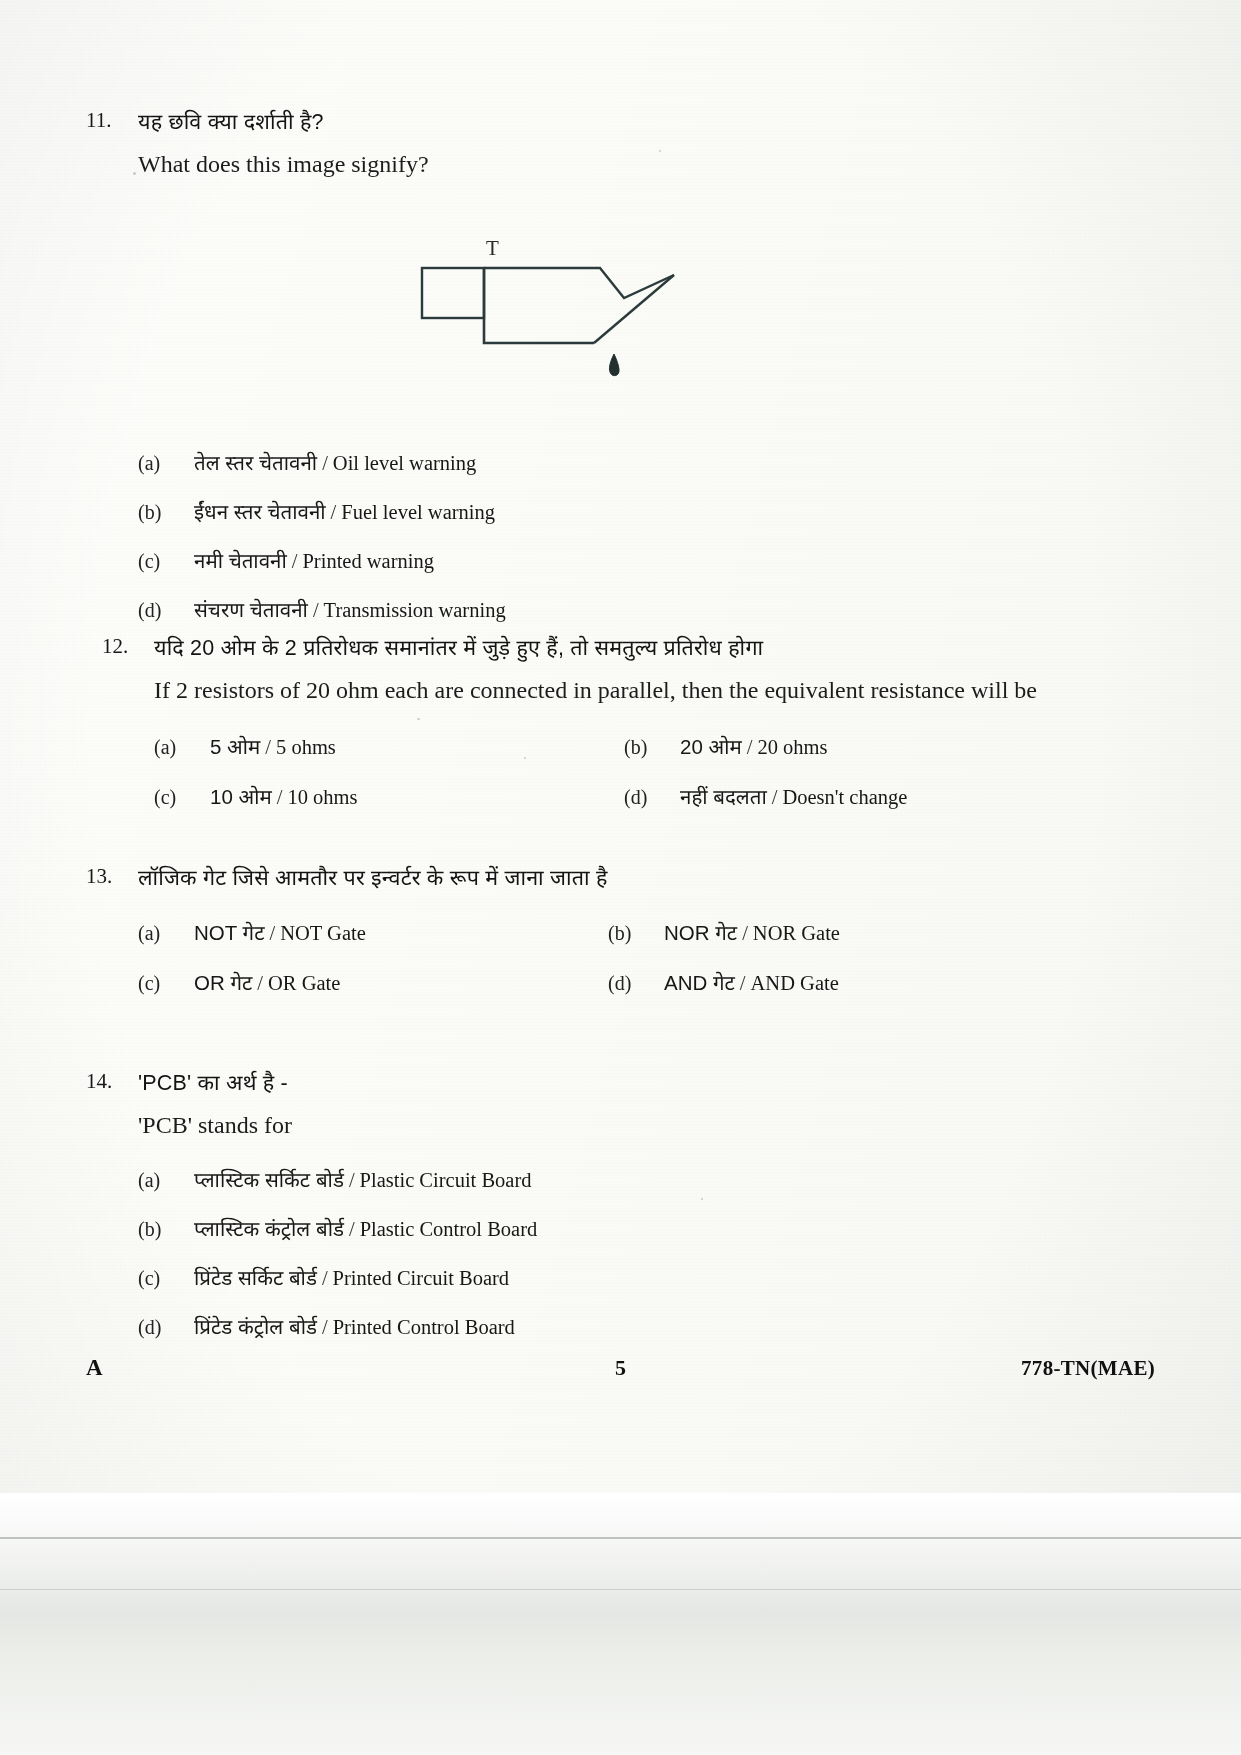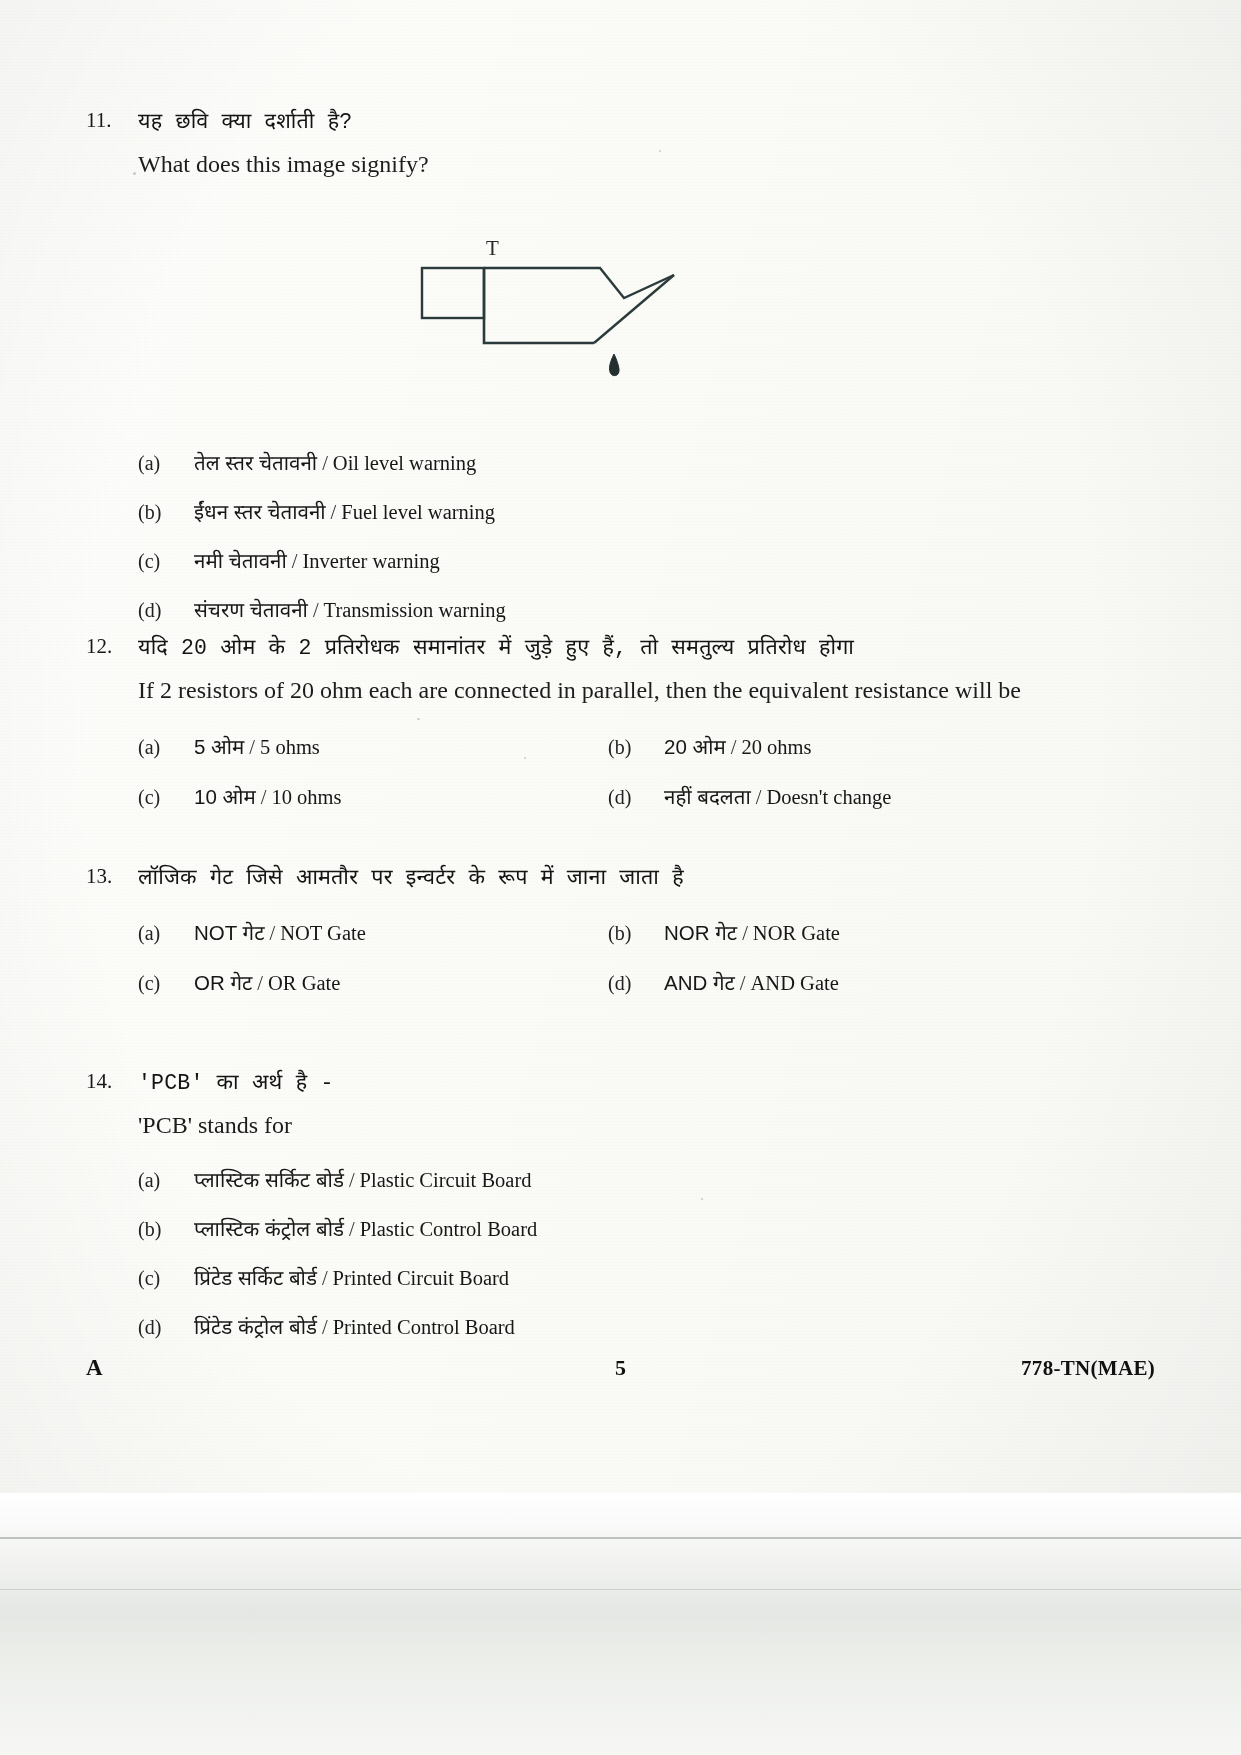--- a/index.html
+++ b/index.html
@@ -55,21 +55,21 @@
     width: 52px;
     flex: 0 0 52px;
     font-size: 21px;
     line-height: 1.35;
     color: #181818;
   }
   .q-body {
     flex: 1 1 auto;
   }
   .hindi {
-    font-family: Liberation Mono, monospace;
+    font-family: Liberation Sans, sans-serif;
     font-size: 21.5px;
     line-height: 1.5;
     color: #141414;
     letter-spacing: 0.2px;
   }
   .english {
     font-family: "Liberation Serif", "DejaVu Serif", serif;
     font-size: 24px;
     line-height: 1.45;
     color: #1c1c1c;
@@ -248,33 +248,33 @@
         </div>
         <div class="opt">
           <span class="opt-lbl">(b)</span>
           <span class="opt-txt">
             <span class="opt-hi">ईंधन स्तर चेतावनी</span><span class="opt-sep">/</span><span class="opt-en">Fuel level warning</span>
           </span>
         </div>
         <div class="opt">
           <span class="opt-lbl">(c)</span>
           <span class="opt-txt">
-            <span class="opt-hi">नमी चेतावनी</span><span class="opt-sep">/</span><span class="opt-en">Inverter warning</span>
+            <span class="opt-hi">नमी चेतावनी</span><span class="opt-sep">/</span><span class="opt-en">Printed warning</span>
           </span>
         </div>
         <div class="opt">
           <span class="opt-lbl">(d)</span>
           <span class="opt-txt">
             <span class="opt-hi">संचरण चेतावनी</span><span class="opt-sep">/</span><span class="opt-en">Transmission warning</span>
           </span>
         </div>
       </div>
     </div>
 
-    <div class="q" style="top:632px;">
+    <div class="q" style="top:632px;margin-left:16px;">
       <div class="q-row">
         <div class="q-num">12.</div>
         <div class="q-body">
           <div class="hindi">यदि 20 ओम के 2  प्रतिरोधक समानांतर में जुड़े हुए हैं, तो समतुल्य प्रतिरोध होगा</div>
           <div class="english" style="max-width:900px;">If 2 resistors of 20 ohm each are connected in parallel, then the equivalent resistance will be</div>
         </div>
       </div>
       <div class="opts opts-2col" style="margin-left:52px;margin-top:24px;">
         <div class="opt-pair">
           <div class="opt-cell left">

